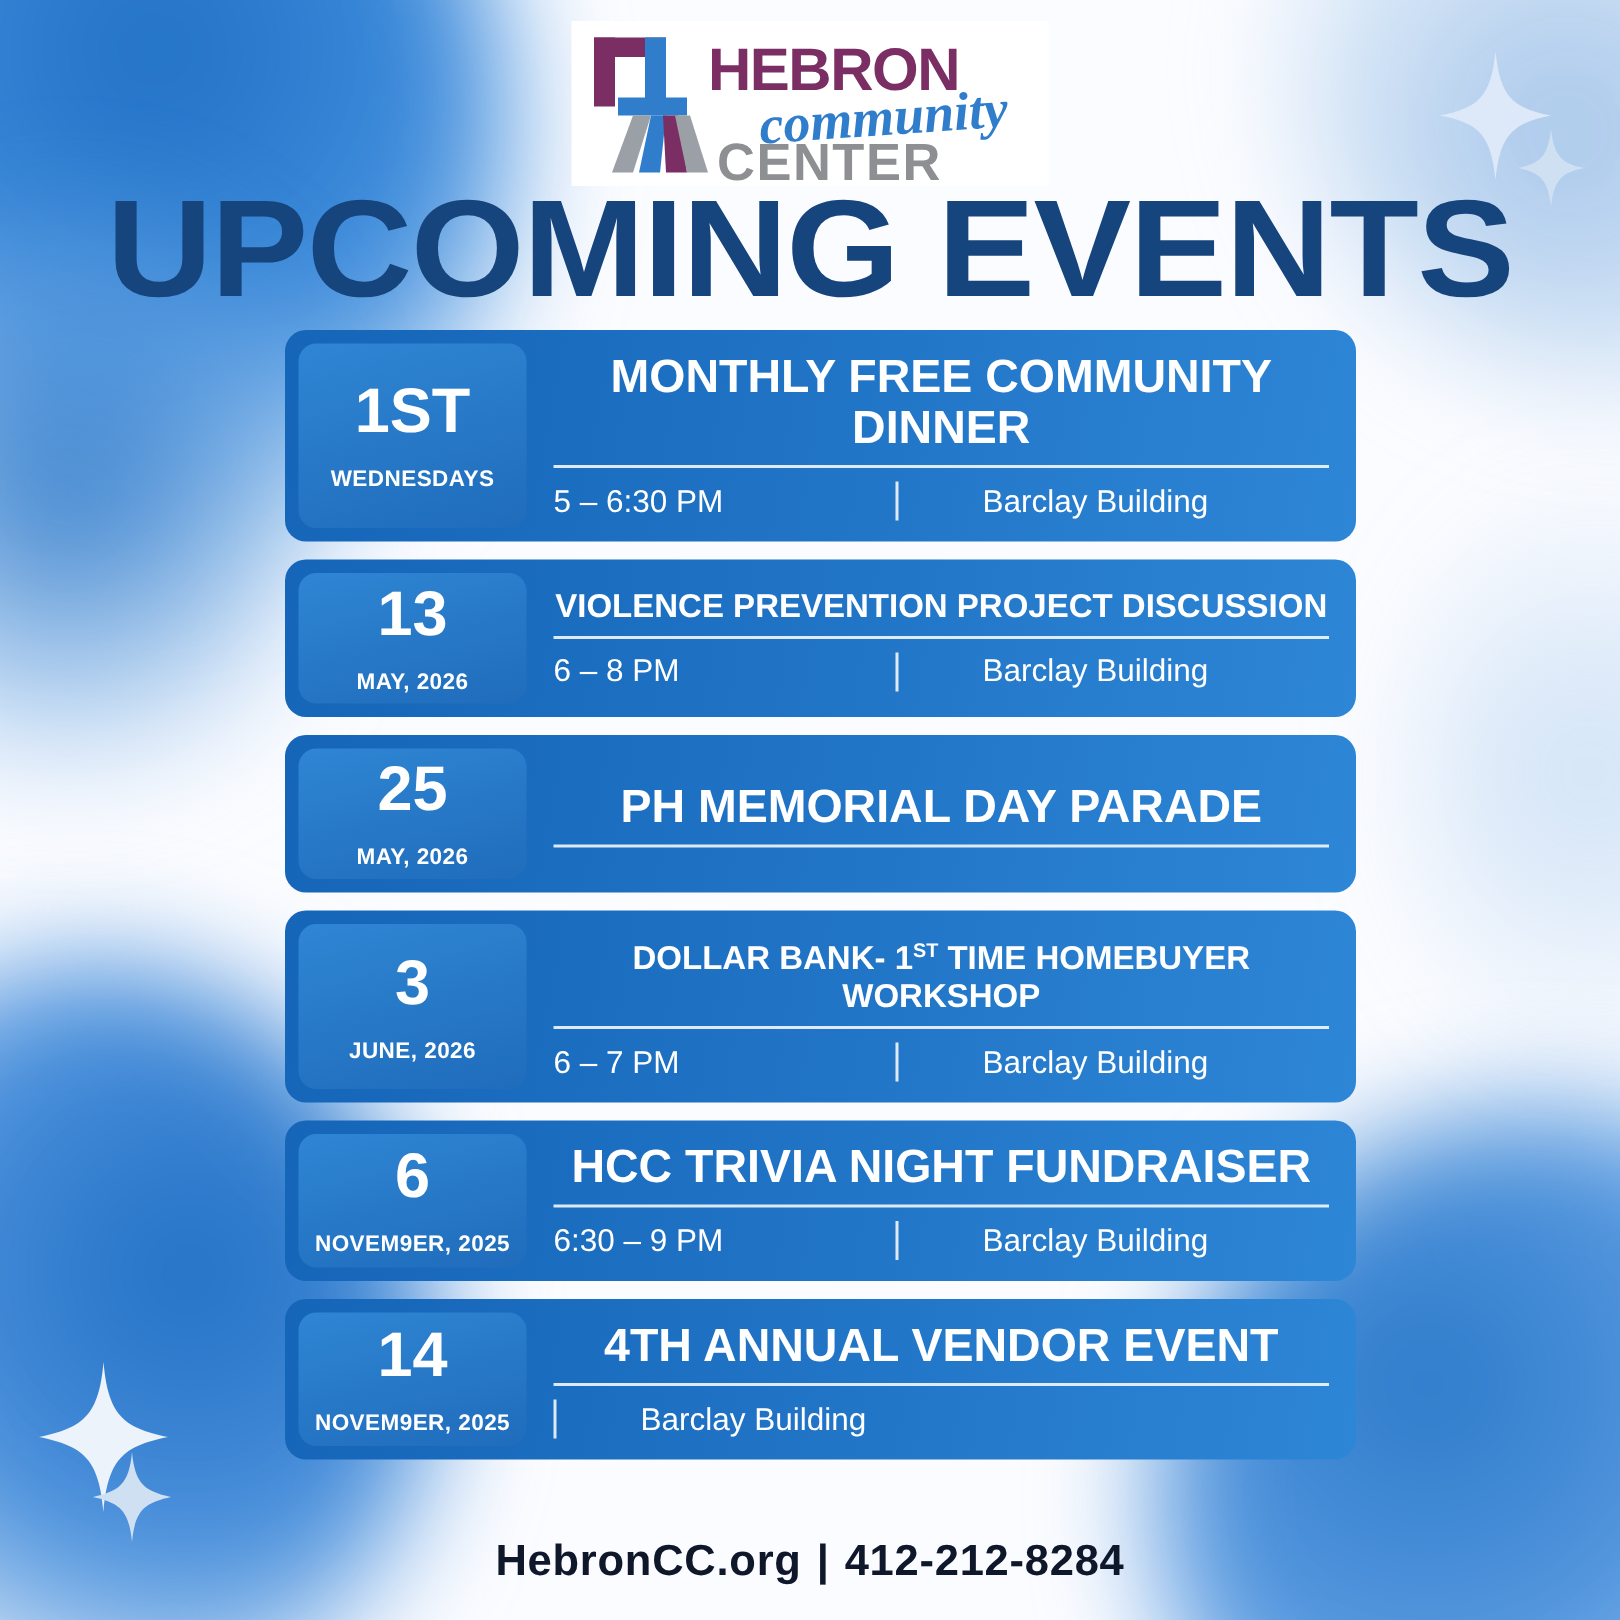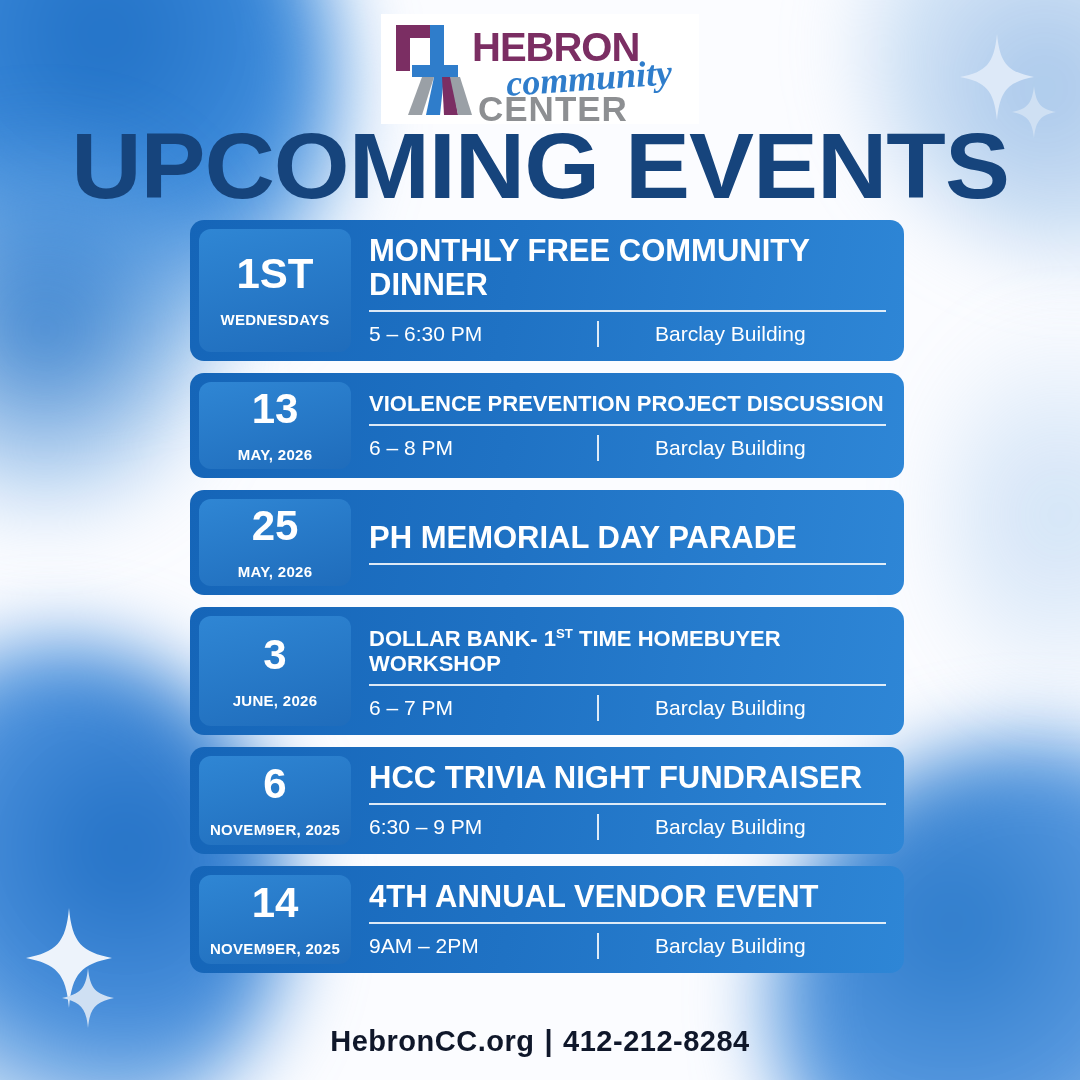--- a/index.html
+++ b/index.html
@@ -127,25 +127,26 @@
   }
   .ev-body {
     flex: 1 1 auto;
     padding: 14px 18px 14px 18px;
     display: flex; flex-direction: column; justify-content: center;
   }
   .ev-title {
     font-weight: bold;
     letter-spacing: 0px;
     padding-bottom: 8px;
+    text-align: center;
   }
   .ev-title sup { font-size: 0.6em; vertical-align: super; }
   .ev-rule { height: 2px; background: rgba(255,255,255,0.85); width: 100%; }
   .ev-meta {
-    display: flex; align-items: flex-start;
+    display: flex; align-items: center;
     padding-top: 9px;
     gap: 36px;
   }
   .ev-time {
     flex: 0 0 192px;
     font-size: 21px;
     line-height: 25px;
   }
   .ev-divider {
     width: 2px; align-self: stretch; min-height: 26px;
@@ -300,21 +301,20 @@
       </div>
       <div class="event">
         <div class="date-box">
           <div class="date-num">14</div>
           <div class="date-sub">NOVEM9ER, 2025</div>
         </div>
         <div class="ev-body">
           <div class="ev-title t-xl">4TH ANNUAL VENDOR EVENT</div>
           <div class="ev-rule"></div>
           <div class="ev-meta">
-            <div class="ev-time">9AM – 2PM</div>
             <div class="ev-divider"></div>
             <div class="ev-place">Barclay Building</div>
           </div>
         </div>
       </div>
     </div>
 
   <div class="footer">
     <span>HebronCC.org</span><span class="sep">|</span><span>412-212-8284</span>
   </div>

